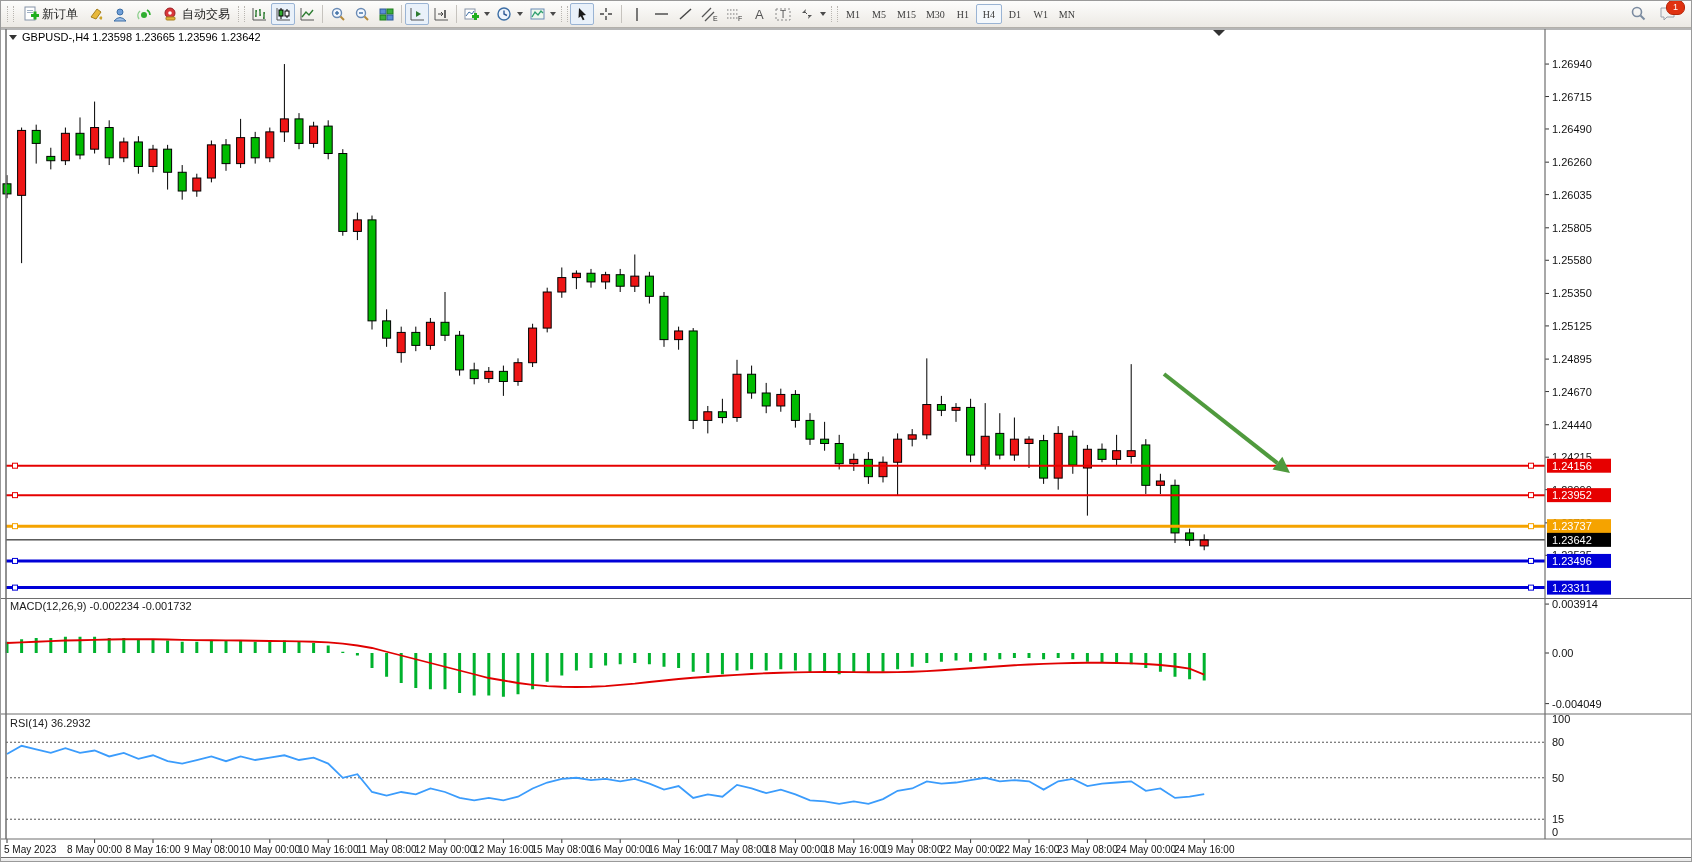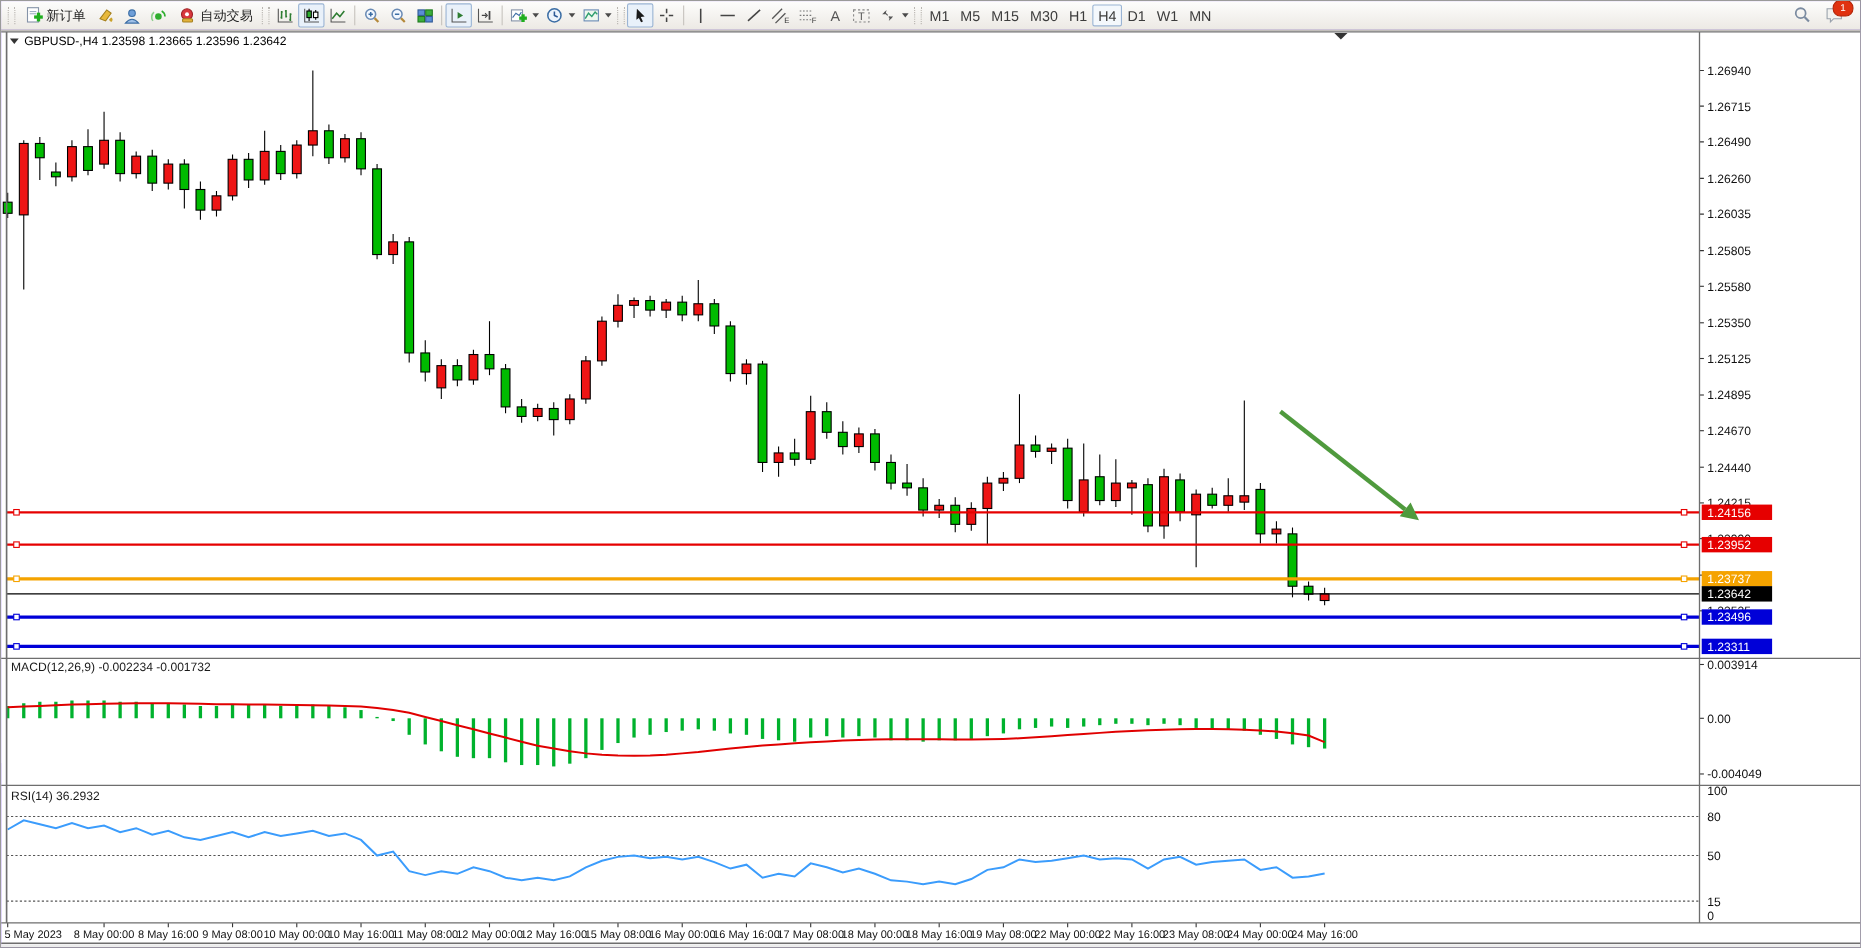--- a/index.html
+++ b/index.html
@@ -6,21 +6,21 @@
   #stage{position:relative;width:1692px;height:862px;background:#8b5cf6;border:1px solid #9a9a9a;box-sizing:border-box;overflow:hidden;padding-left:24px;}
   
   #toolbar{position:absolute;top:0;left:0;right:0;height:26px;background:linear-gradient(#fdfdfc,#ece9e4);border-bottom:1px solid #b3b0ab;display:flex;align-items:center;padding:0 4px;z-index:5;}
   .tgroup{display:flex;align-items:center;height:26px;}
   .grip{width:5px;height:16px;margin:0 2px;border-left:1px dotted #b9b6b1;border-right:1px dotted #b9b6b1;}
   .sep{width:1px;height:18px;background:#c6c3be;margin:0 3px;}
   .tbtn{display:inline-flex;align-items:center;justify-content:center;gap:3px;height:22px;min-width:24px;padding:0 2px;border:1px solid transparent;border-radius:2px;background:transparent;font-size:12px;color:#222;cursor:default;font-family:inherit;}
   .tbtn.labeled{padding:0 5px;}
   .tbtn.active{background:#e9f1fa;border:1px solid #9ab4d4;}
   .tbtn .dd{width:0;height:0;border-left:3px solid transparent;border-right:3px solid transparent;border-top:4px solid #4a4a4a;margin-left:1px;}
-  .tfbtn{height:20px;min-width:26px;padding:0 4px;border:1px solid transparent;background:transparent;font-size:13px;color:#3c3c3c;font-family:Liberation Sans, sans-serif;border-radius:2px;}
+  .tfbtn{height:20px;min-width:26px;padding:0 4px;border:1px solid transparent;background:transparent;font-size:10px;color:#3c3c3c;font-family:Liberation Serif, serif;border-radius:2px;}
   .tfbtn.active{background:#f4f8fc;border:1px solid #9ab4d4;}
   #right-cluster{margin-left:auto;display:flex;align-items:center;gap:6px;padding-right:6px;}
   .badge{position:absolute;top:-5px;right:-7px;min-width:13px;height:13px;border-radius:7px;background:#e03210;color:#fff;font-size:9px;line-height:13px;text-align:center;padding:0 2px;border:1px solid #b42508;}
   .iconwrap{position:relative;display:inline-flex;}
   svg text{font-family:"Liberation Sans",sans-serif;}
   #chart-svg{position:absolute;left:0;top:0;}
 </style>
 </head>
 <body>
 

